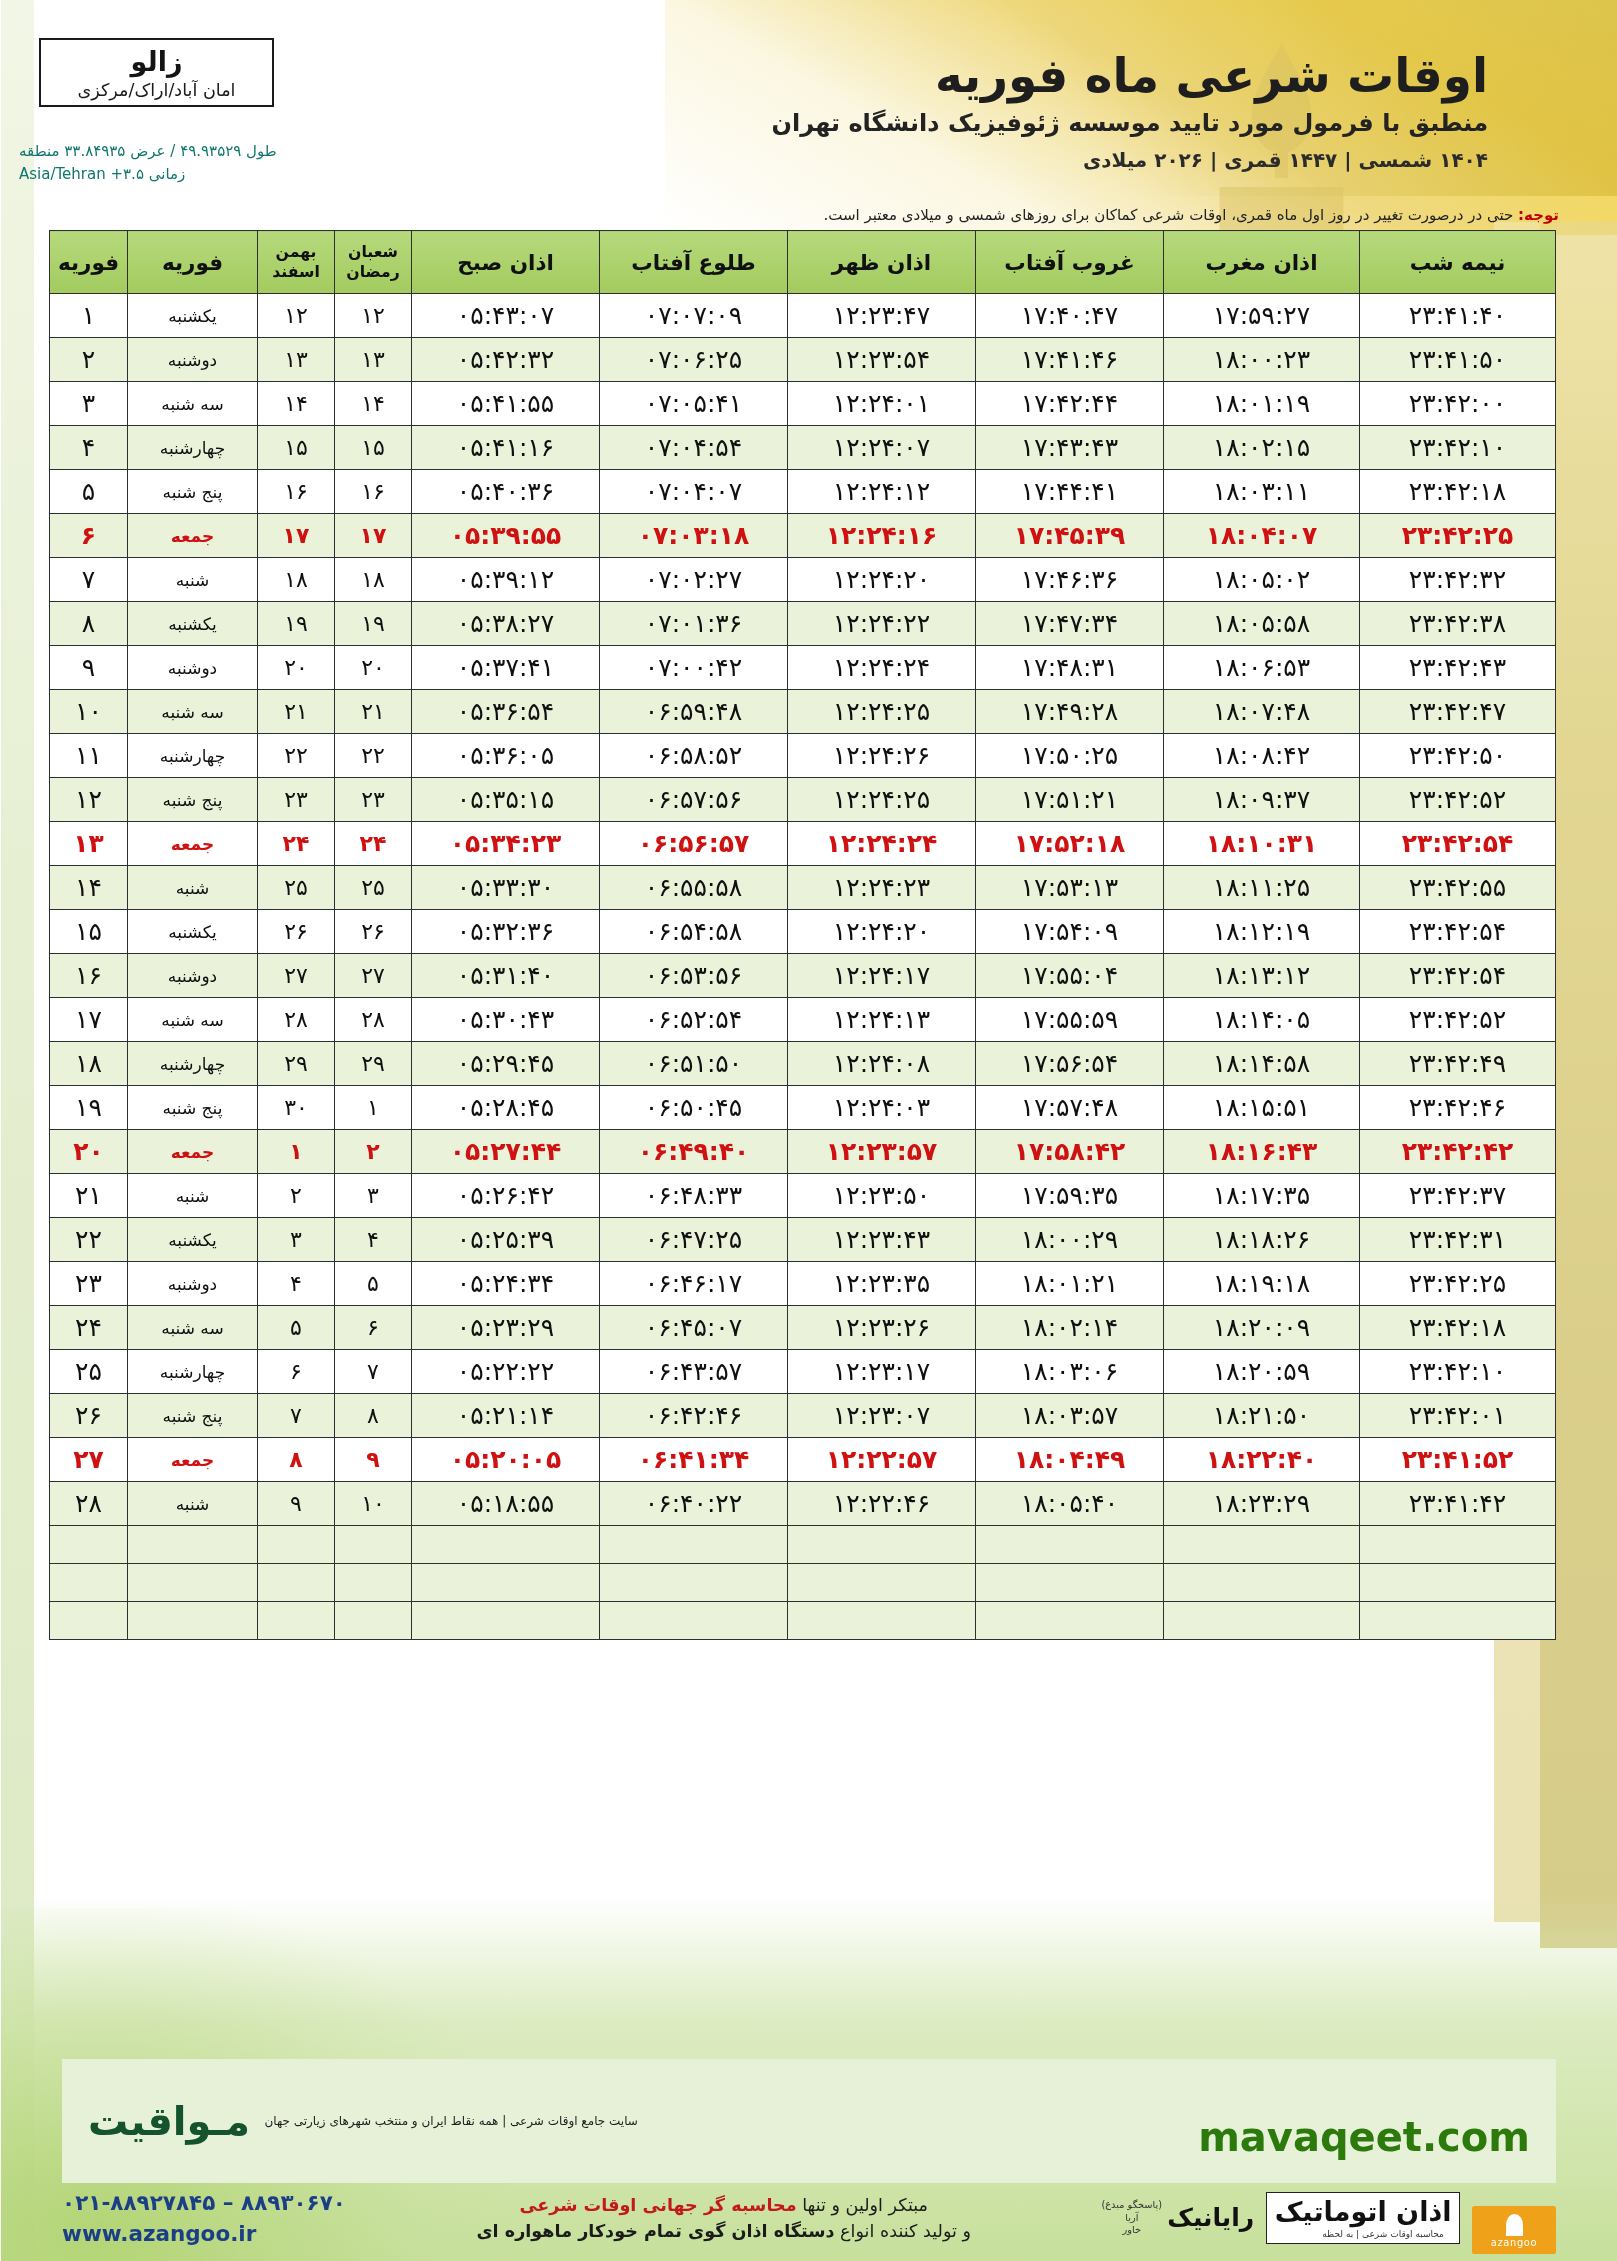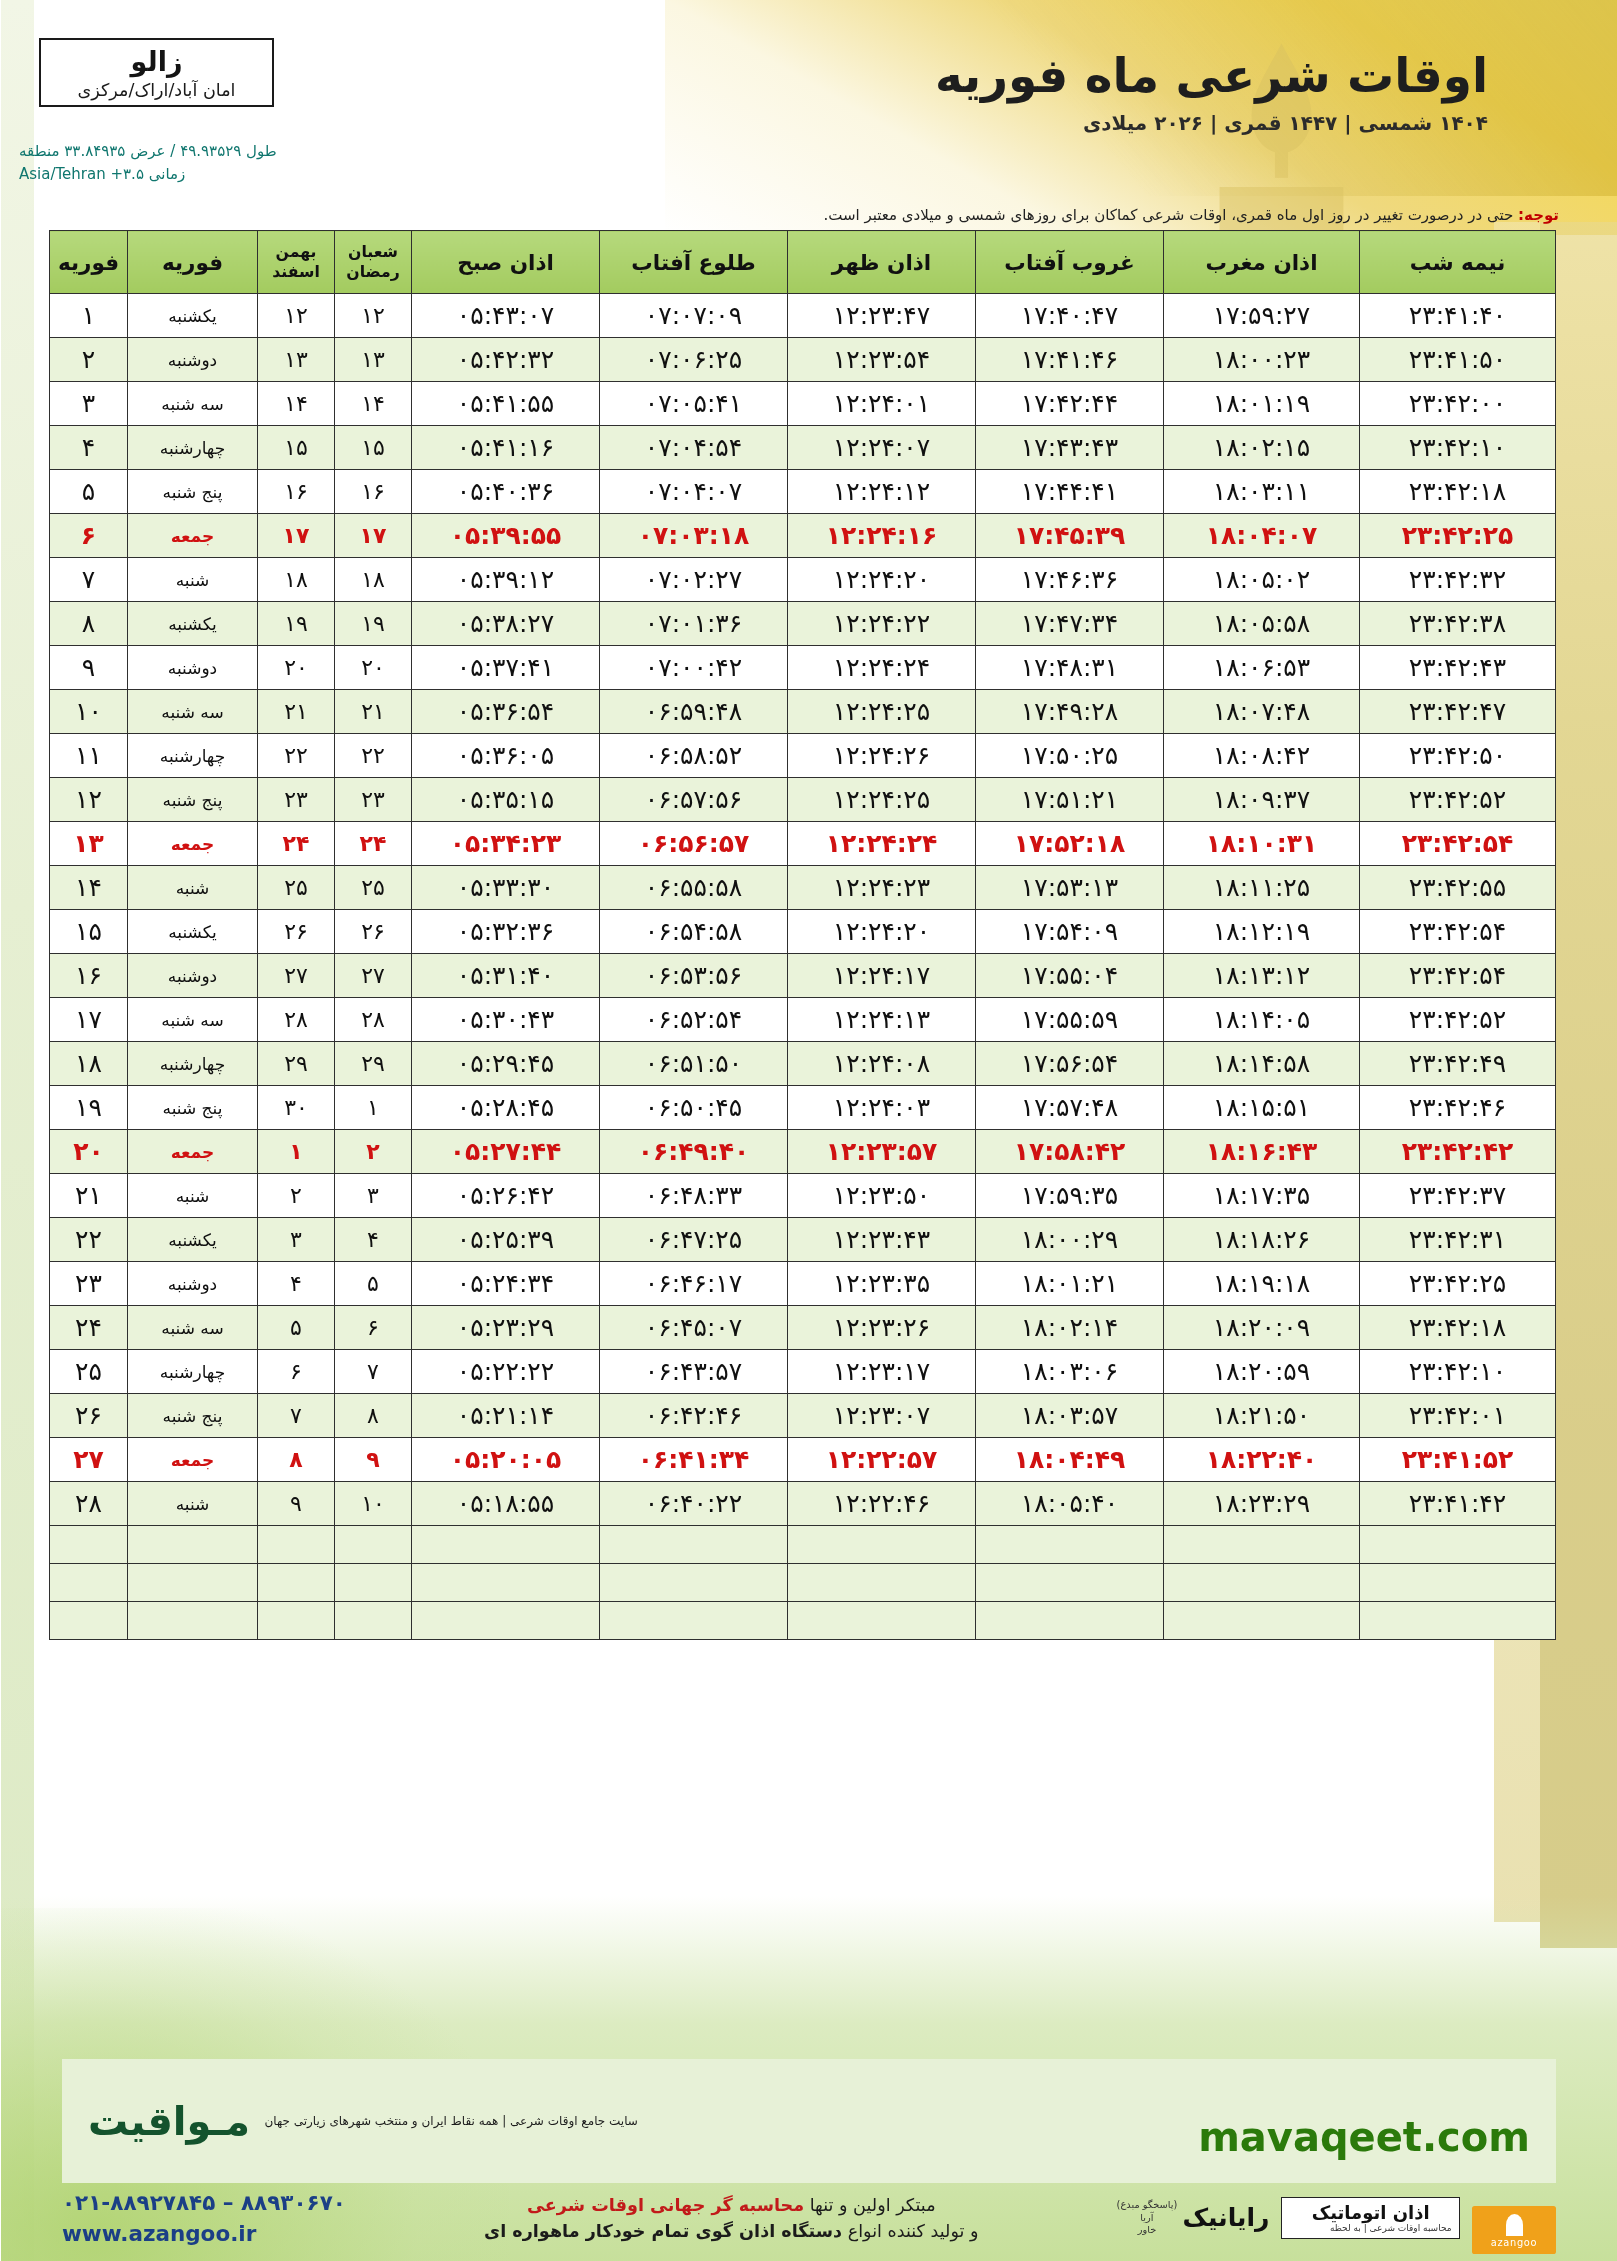--- a/index.html
+++ b/index.html
@@ -182,21 +182,21 @@
     color:#fff; border-radius:2.6px; position:relative;margin-top:24px;
   }
   .logo-azangoo .dome {
     width:17px;height:22px;background:#fff;border-radius:50% 50% 0 0; position:relative; top:1.3px;
   }
   .logo-azangoo .lbl { font-size:9.8px; margin-top:2px; letter-spacing:0.7px; }
   .logo-box {
     border:1.3px solid #222; padding:3.9px 7.8px; text-align:center; line-height:1.2;
     background:#fff;
   }
-  .logo-box .big { font-size:18px; font-weight:bold; color:#111; }
+  .logo-box .big { font-size:27px; font-weight:bold; color:#111; }
   .logo-box .sm { font-size:9px; color:#333;margin-left:40px; }
   .logo-rayaneek {
     display:flex; align-items:center; gap:5.2px;
   }
   .logo-rayaneek .r-big { font-size:25px; font-weight:bold; color:#111; }
   .logo-rayaneek .r-sm { font-size:9.8px; color:#333; line-height:1.3; text-align:center;}
   .f2-mid { text-align:center; direction:rtl; line-height:1.5; }
   .f2-mid .l1 { font-size:17.6px; color:#1b1b1b; }
   .f2-mid .l1 b { color:#c21a1a; }
   .f2-mid .l2 { font-size:17.6px; color:#1b1b1b;text-align:right; }
@@ -234,20 +234,21 @@
     </svg>
   </div>
 
   <div class="bg-green-wash"></div>
   <div class="bg-green-corner"></div>
 </div>
 
 <div class="header">
   <div class="title-block">
     <div class="title-main">اوقات شرعی ماه فوریه</div>
+    <div class="title-sub">منطبق با فرمول مورد تایید موسسه ژئوفیزیک دانشگاه تهران</div>
     <div class="title-dates">۱۴۰۴ شمسی | ۱۴۴۷ قمری | ۲۰۲۶ میلادی</div>
   </div>
 </div>
 
 <div class="city-box">
   <div class="city-name">زالو</div>
   <div class="city-prov">امان آباد/اراک/مرکزی</div>
 </div>
 <div class="city-geo">طول ۴۹.۹۳۵۲۹ / عرض ۳۳.۸۴۹۳۵ منطقه زمانی ۳.۵+ Asia/Tehran</div>
 

